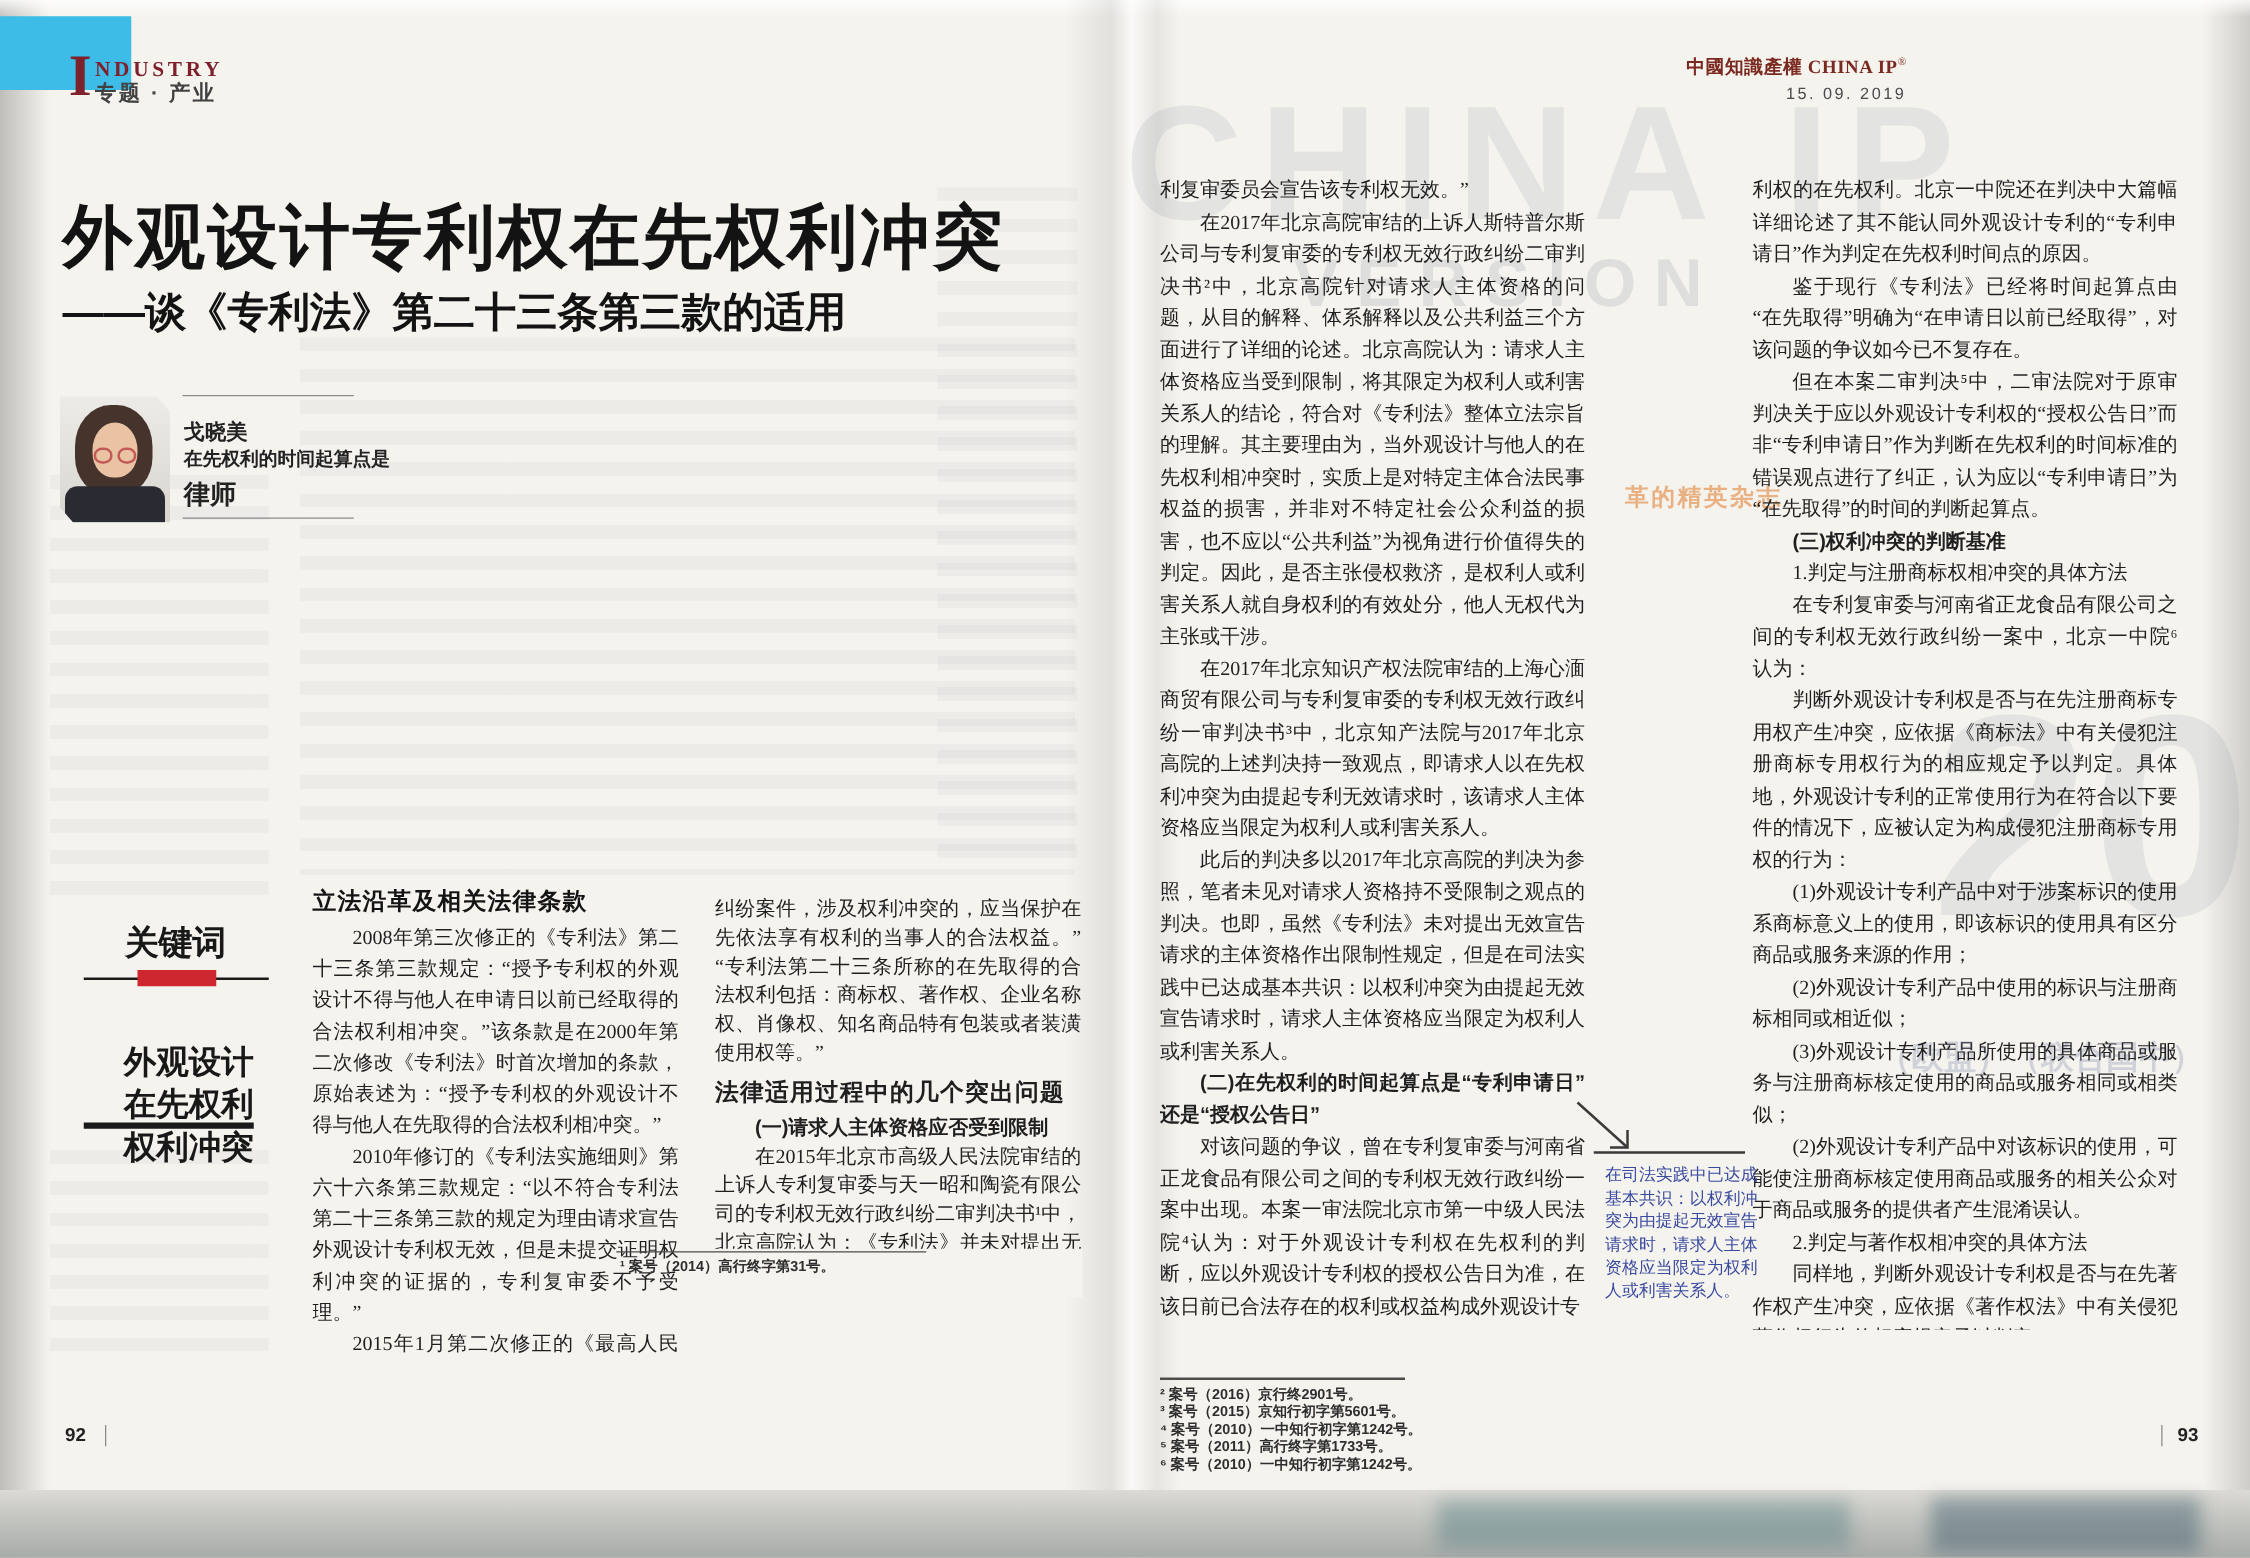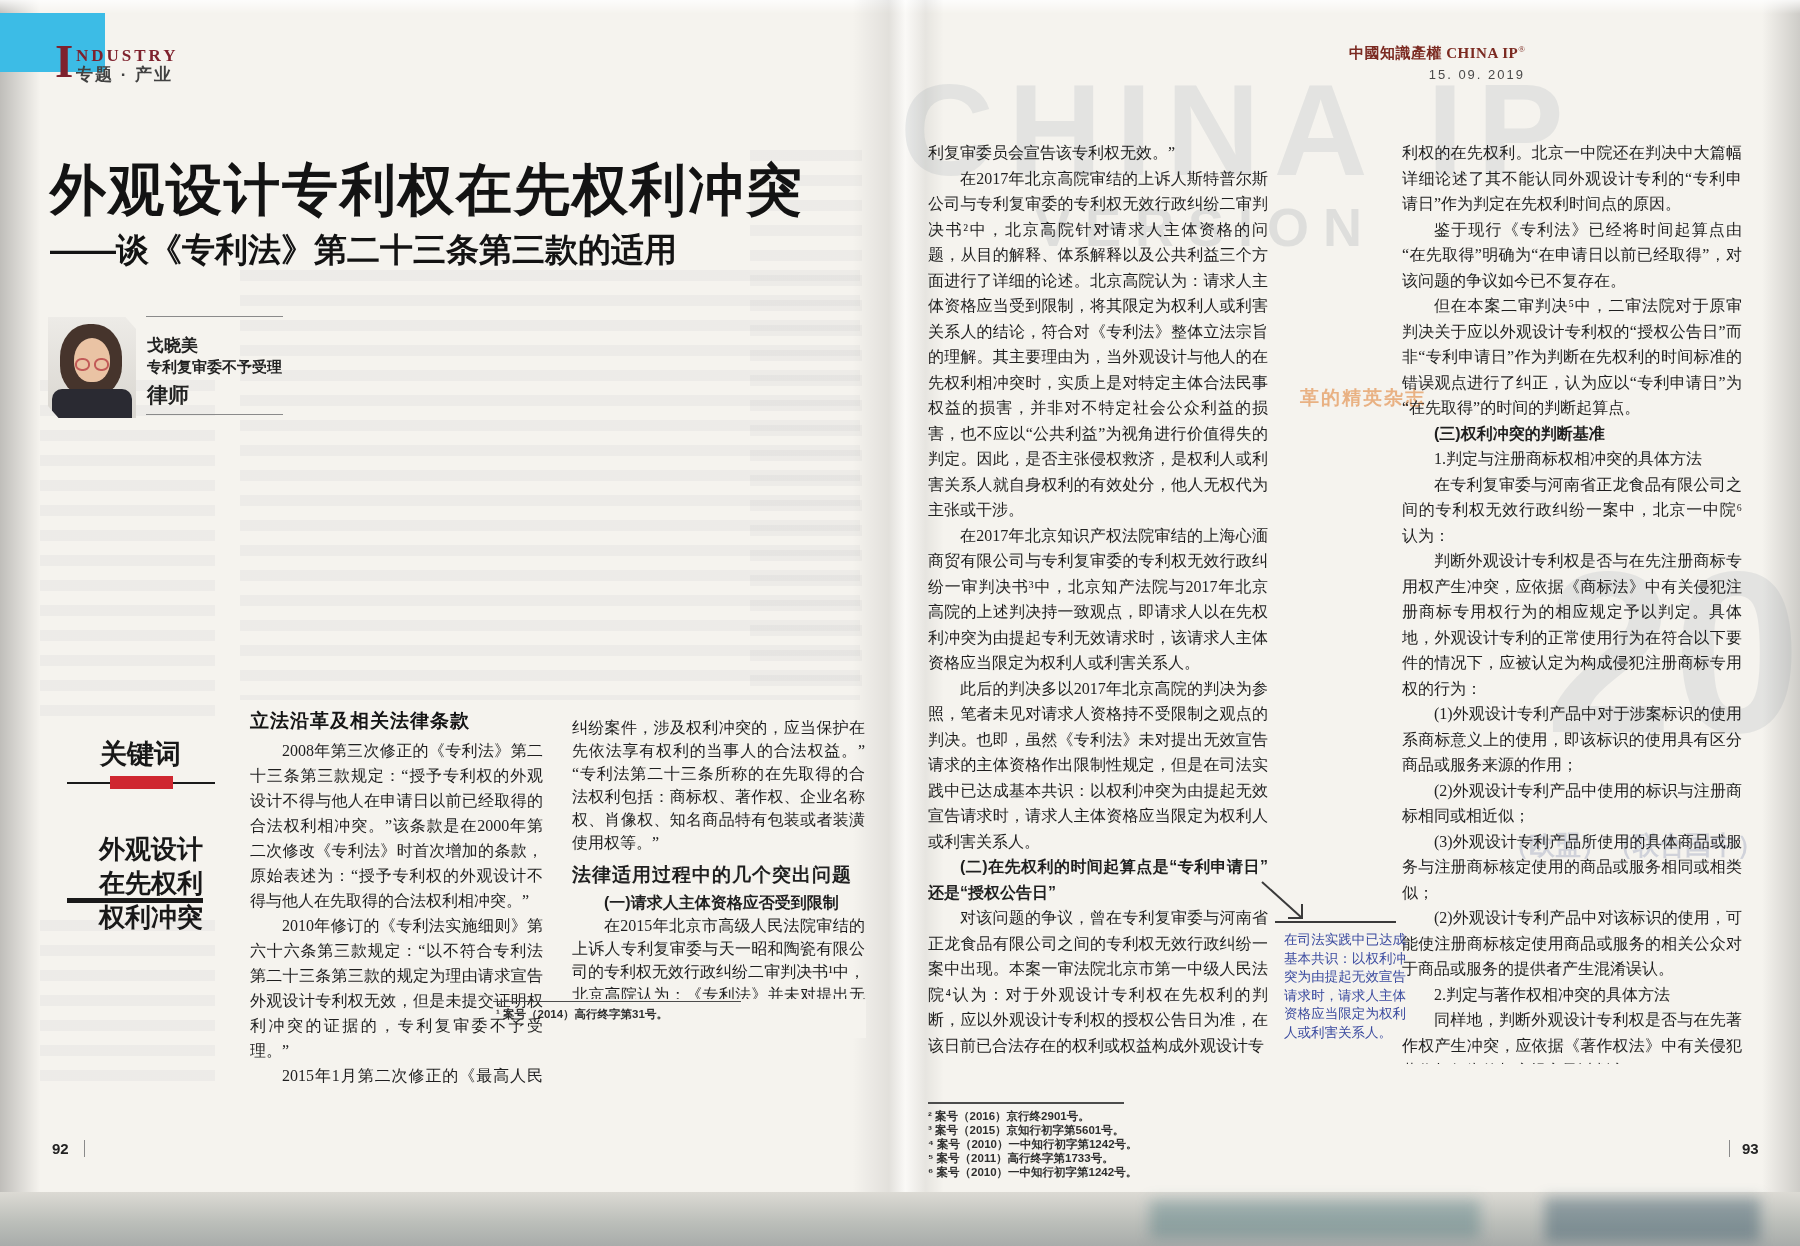--- a/index.html
+++ b/index.html
@@ -130,21 +130,21 @@
     <div class="hair"></div>
     <div class="face"></div>
     <div class="glasses">
         <i></i>
         <i></i>
       </div>
     <div class="jacket"></div>
   </div>
   <div class="au-rule" style="top:316px;"></div>
   <div class="au-name">戈晓美</div>
-  <div class="au-org">专利复审委不予受理</div>
+  <div class="au-org">在先权利的时间起算点是</div>
   <div class="au-role">律师</div>
   <div class="au-rule" style="top:414px;"></div>
 
   <div class="kw-head">关键词</div>
   <div class="kw-line"></div>
   <div class="kw-red"></div>
   <div class="kw-list">
       <div>外观设计</div>
       <div>在先权利</div>
       <div>权利冲突</div>

